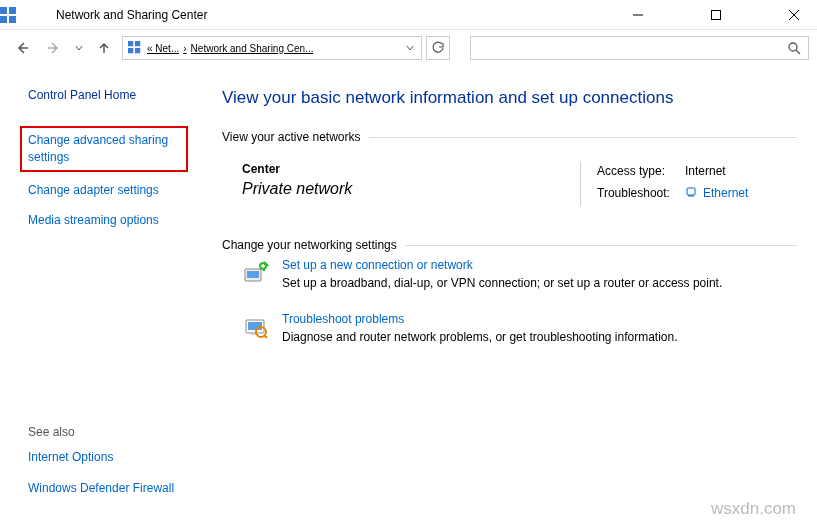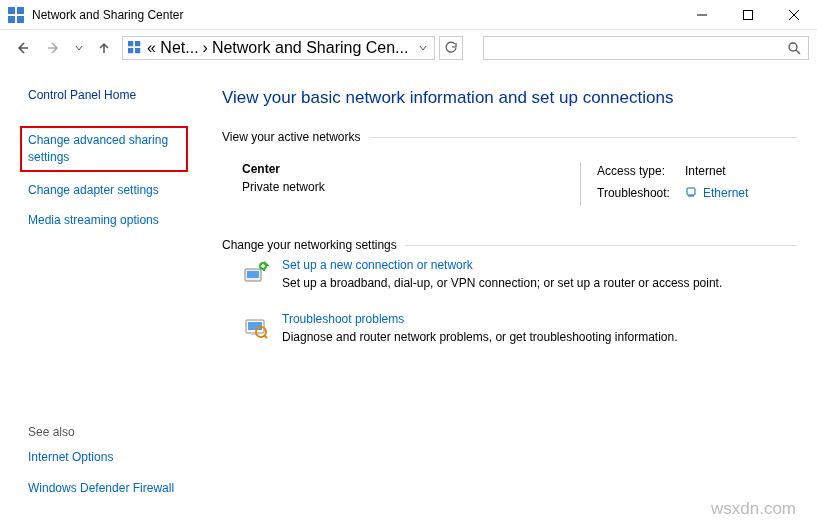--- a/index.html
+++ b/index.html
@@ -1,33 +1,33 @@
 <!DOCTYPE html>
 <html><head>
   <meta charset="utf-8">
   <style>
     * { box-sizing: border-box; margin: 0; padding: 0; font-family: "Segoe UI", sans-serif; }
     body { width: 817px; height: 525px; background: #fff; font-size: 12px; color: #000; overflow: hidden; position: relative; }
 
     
-    .titlebar { height: 30px; display: flex; align-items: center; padding-left: 8px; border-bottom: 1px solid #e5e5e5; }
+    .titlebar { height: 30px; display: flex; align-items: center; border-bottom: 1px solid #e5e5e5; gap: 32px; }
     .titlebar .appicon { width: 16px; height: 16px; margin-right: 8px; }
     .titlebar .title { flex: 1; font-size: 12px; }
     .winbtn { width: 46px; height: 30px; display: flex; align-items: center; justify-content: center; }
     .winbtn svg { stroke: #000; }
 
     
     .navrow { height: 36px; display: flex; align-items: center; padding: 0 8px; gap: 4px; }
     .nav-arrow { width: 28px; height: 28px; display: flex; align-items: center; justify-content: center; }
     .nav-arrow.disabled svg { stroke: #aaa; }
     .nav-arrow svg { stroke: #555; }
     .chev { width: 14px; display:flex;align-items:center;justify-content:center;}
     .addressbar { flex: 0 0 300px; height: 24px; border: 1px solid #ccc; display: flex; align-items: center; padding: 0 4px; gap: 4px; }
     .addressbar .aicn { width:16px;height:16px;display:flex;align-items:center;justify-content:center;}
-    .addressbar .abt { white-space: nowrap; overflow: hidden; text-overflow: ellipsis; font-size: 16px; }
+    .addressbar .abt { white-space: nowrap; overflow: hidden; text-overflow: ellipsis; font-size: 10px; text-decoration: underline; }
     .addressbar .spacer { flex:1; }
     .addressbar .achev { width:14px;display:flex;align-items:center;justify-content:center;}
     .refresh { width:24px;height:24px;border:1px solid #ccc;display:flex;align-items:center;justify-content:center;margin-left:0;}
     .searchbox { flex:1;height:24px;border:1px solid #ccc;margin-left:16px;display:flex;align-items:center;padding:0 6px;}
     .searchbox input { flex:1;border:none;outline:none;font-size:12px;}
     .searchbox .sicon { width:16px;display:flex;align-items:center;justify-content:center;}
 
     
     .content { display:flex; height: calc(100% - 66px); }
     .sidebar { width: 200px; padding: 22px 12px 12px 28px; display:flex;flex-direction:column; }
@@ -41,21 +41,21 @@
     .main-title { color:#003399; font-size:17px; font-weight:400; margin-bottom:22px; }
 
     .fieldset { margin-bottom:22px; }
     .fs-legend { font-size:12px; color:#000; position:relative; }
     .fs-line { border-top:1px solid #ddd; position:absolute; top:50%; left:0; right:0; z-index:0;}
     .fs-label { background:#fff; padding-right:8px; position:relative; z-index:1;}
 
     .active-net { display:flex; padding: 18px 0 10px 20px; }
     .an-left { flex:1; }
     .an-name { font-weight:600; font-size:12px; margin-bottom:4px;}
-    .an-type { font-size:12px; }
+    .an-type { font-size:16px;font-style:italic; }
     .an-sep { width:1px; background:#ccc; margin:0 16px; }
     .an-right { width:200px; font-size:12px; }
     .an-row { display:flex; align-items:center; margin-bottom:4px; height:18px;}
     .an-key { width:88px; }
     .an-val { }
     .an-val.link { color:#0066cc; cursor:pointer; }
     .eicon { width:14px;height:14px;margin-right:4px;display:inline-flex;}
 
     .setting-item { display:flex; gap:12px; padding:6px 0 16px 20px; align-items:center; }
     .si-icon { width:28px;height:28px;display:flex;align-items:center;justify-content:center;flex-shrink:0;}

